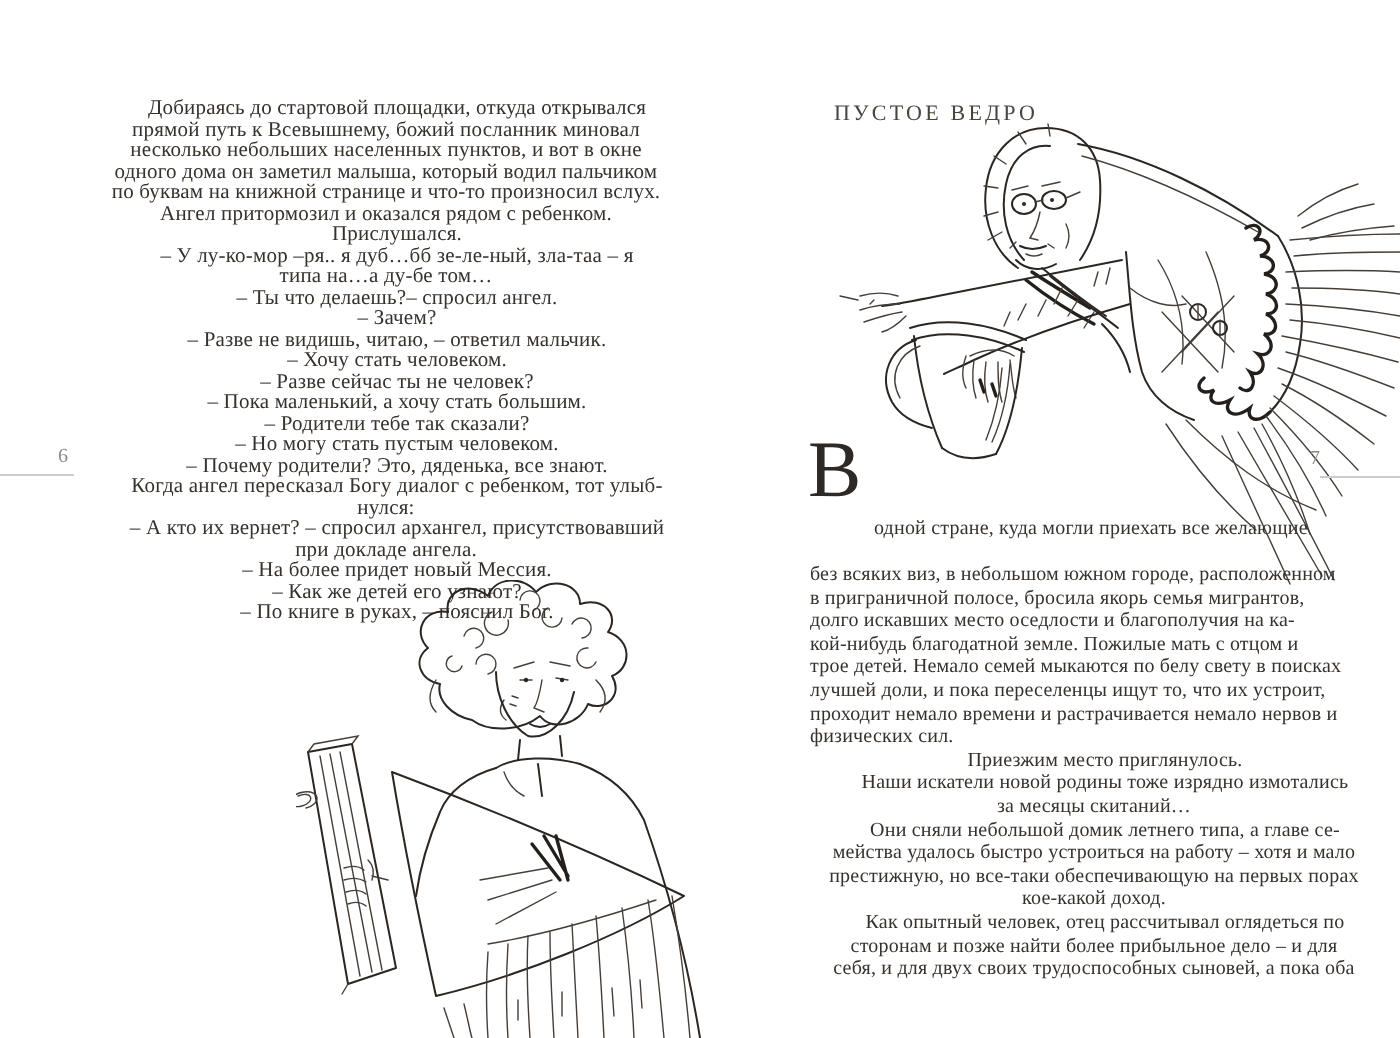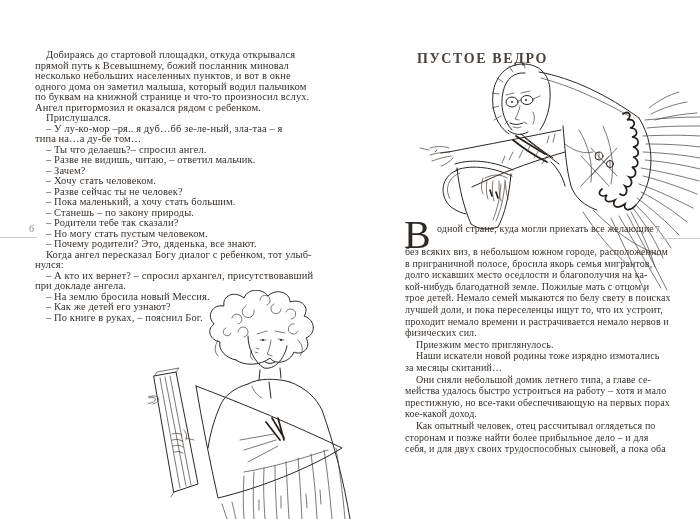--- a/index.html
+++ b/index.html
@@ -7,31 +7,30 @@
     width:700px;height:519px;position:relative;background:#ffffff;
     font-family:"Liberation Serif","DejaVu Serif",serif;
     color:#37312c;overflow:hidden;
   }
   .stage{position:absolute;inset:0;background:#ffffff;}
 
   
   .textblock{position:absolute;}
   .left-text{left:35px;top:50px;width:316px;font-size:10.5px;line-height:10.5px;letter-spacing:.1px;}
   .right-text{left:405px;top:223px;width:284px;font-size:10px;line-height:11.6px;letter-spacing:.1px;}
-  p.para{margin:0;text-indent:11px;white-space:pre-line;}
-  .opening-line{text-indent:32px;height:23px;white-space:nowrap;}
+  p.para{margin:0;text-indent:11px;white-space:pre-line;text-align:center;}
+  .opening-line{text-indent:32px;height:23px;white-space:nowrap;margin-top:36px;}
   .opening-rest{white-space:pre-line;}
   .dropcap{
     position:absolute;left:-1px;top:-7px;font-size:40px;line-height:38px;
     color:#2e2924;font-family:"Liberation Serif",serif;
   }
   .chapter-title{
-    position:absolute;left:417px;top:51px;font-size:14px;letter-spacing:1.6px;
+    position:absolute;left:417px;top:51px;font-size:11px;letter-spacing:1.6px;
     color:#4a443e;
-    font-weight:bold;
   }
   
   .folio{position:absolute;font-size:10px;color:#8b8784;}
   .folio-left{left:29px;top:223px;}
   .folio-right{left:655px;top:224px;}
   .folio-rule{position:absolute;height:1px;background:#cccccc;}
   .rule-left{left:0;top:237px;width:37px;}
   .rule-right{left:660px;top:238px;width:40px;}
 
   
@@ -54,34 +53,33 @@
       <p class="para">Добираясь до стартовой площадки, откуда открывался
 прямой путь к Всевышнему, божий посланник миновал
 несколько небольших населенных пунктов, и вот в окне
 одного дома он заметил малыша, который водил пальчиком
 по буквам на книжной странице и что-то произносил вслух.
 Ангел притормозил и оказался рядом с ребенком.</p>
       <p class="para">Прислушался.</p>
       <p class="para">– У лу-ко-мор –ря.. я дуб…бб зе-ле-ный, зла-таа – я
 типа на…а ду-бе том…</p>
       <p class="para">– Ты что делаешь?– спросил ангел.</p>
+      <p class="para">– Зачем?</p>
       <p class="para">– Разве не видишь, читаю, – ответил мальчик.</p>
-      <p class="para">– Зачем?</p>
       <p class="para">– Хочу стать человеком.</p>
       <p class="para">– Разве сейчас ты не человек?</p>
       <p class="para">– Пока маленький, а хочу стать большим.</p>
-      <p class="para">– Станешь – по закону природы.</p>
       <p class="para">– Родители тебе так сказали?</p>
       <p class="para">– Но могу стать пустым человеком.</p>
       <p class="para">– Почему родители? Это, дяденька, все знают.</p>
       <p class="para">Когда ангел пересказал Богу диалог с ребенком, тот улыб-
 нулся:</p>
       <p class="para">– А кто их вернет? – спросил архангел, присутствовавший
 при докладе ангела.</p>
-      <p class="para">– На землю бросила новый Мессия.</p>
+      <p class="para">– На более придет новый Мессия.</p>
       <p class="para">– Как же детей его узнают?</p>
       <p class="para">– По книге в руках, – пояснил Бог.</p>
     </div>
 
     <div class="folio folio-left">6</div>
     <div class="folio-rule rule-left"></div>
 
     <div class="illus illus-boy">
       <svg viewBox="0 0 212 229">
 

